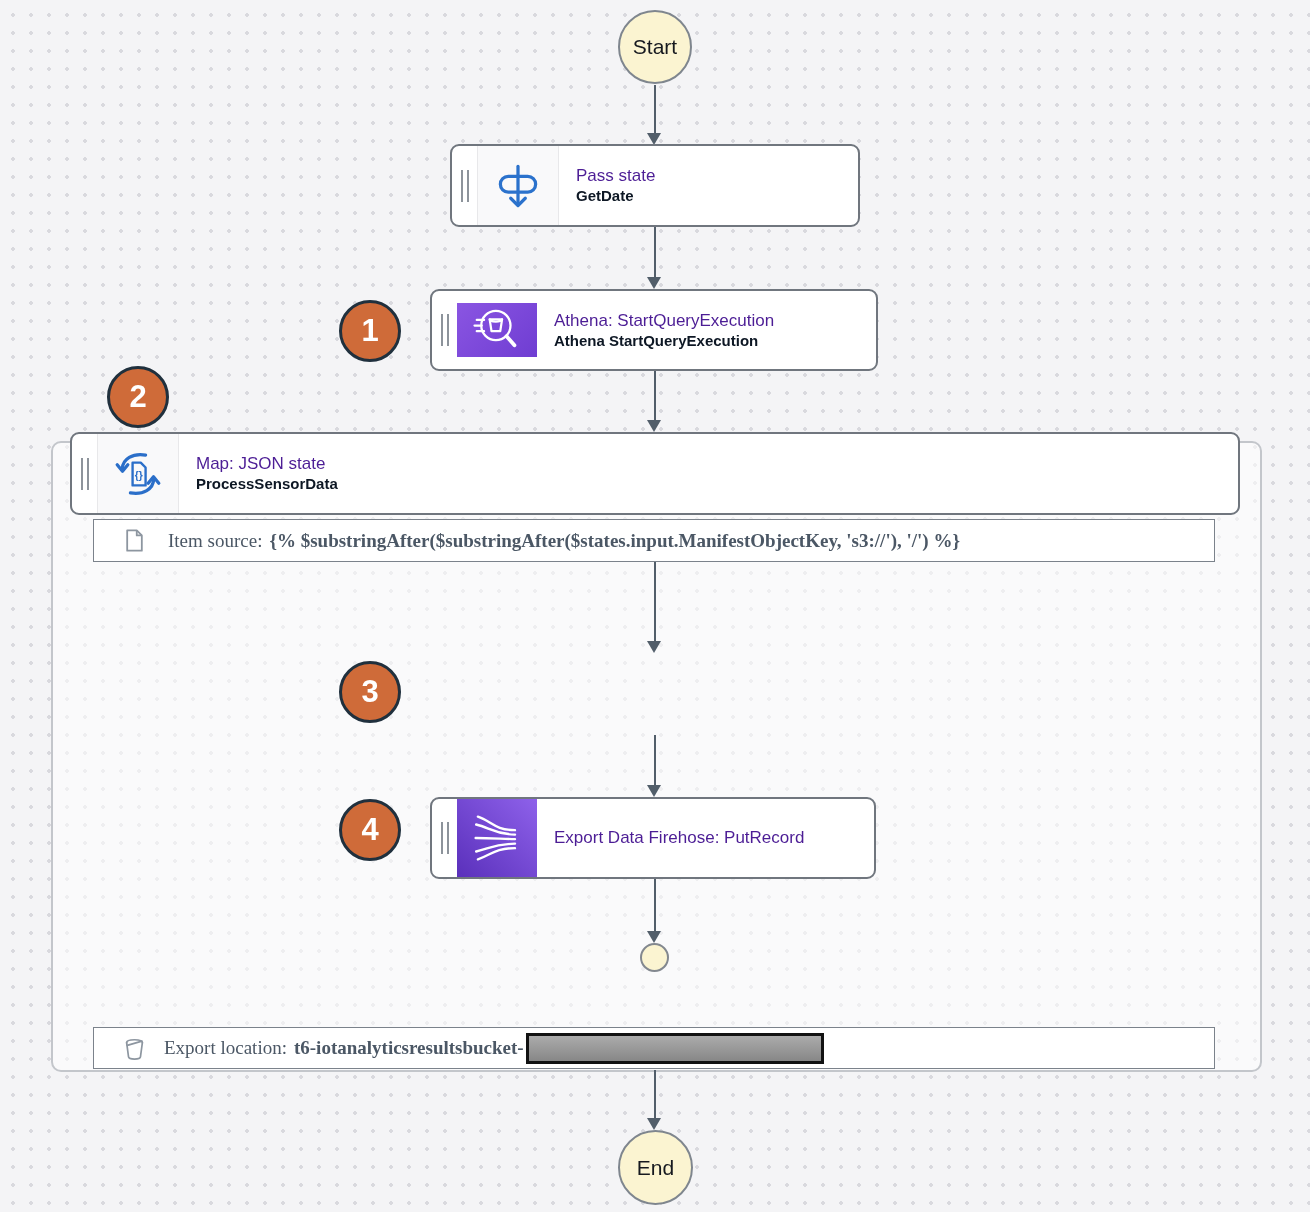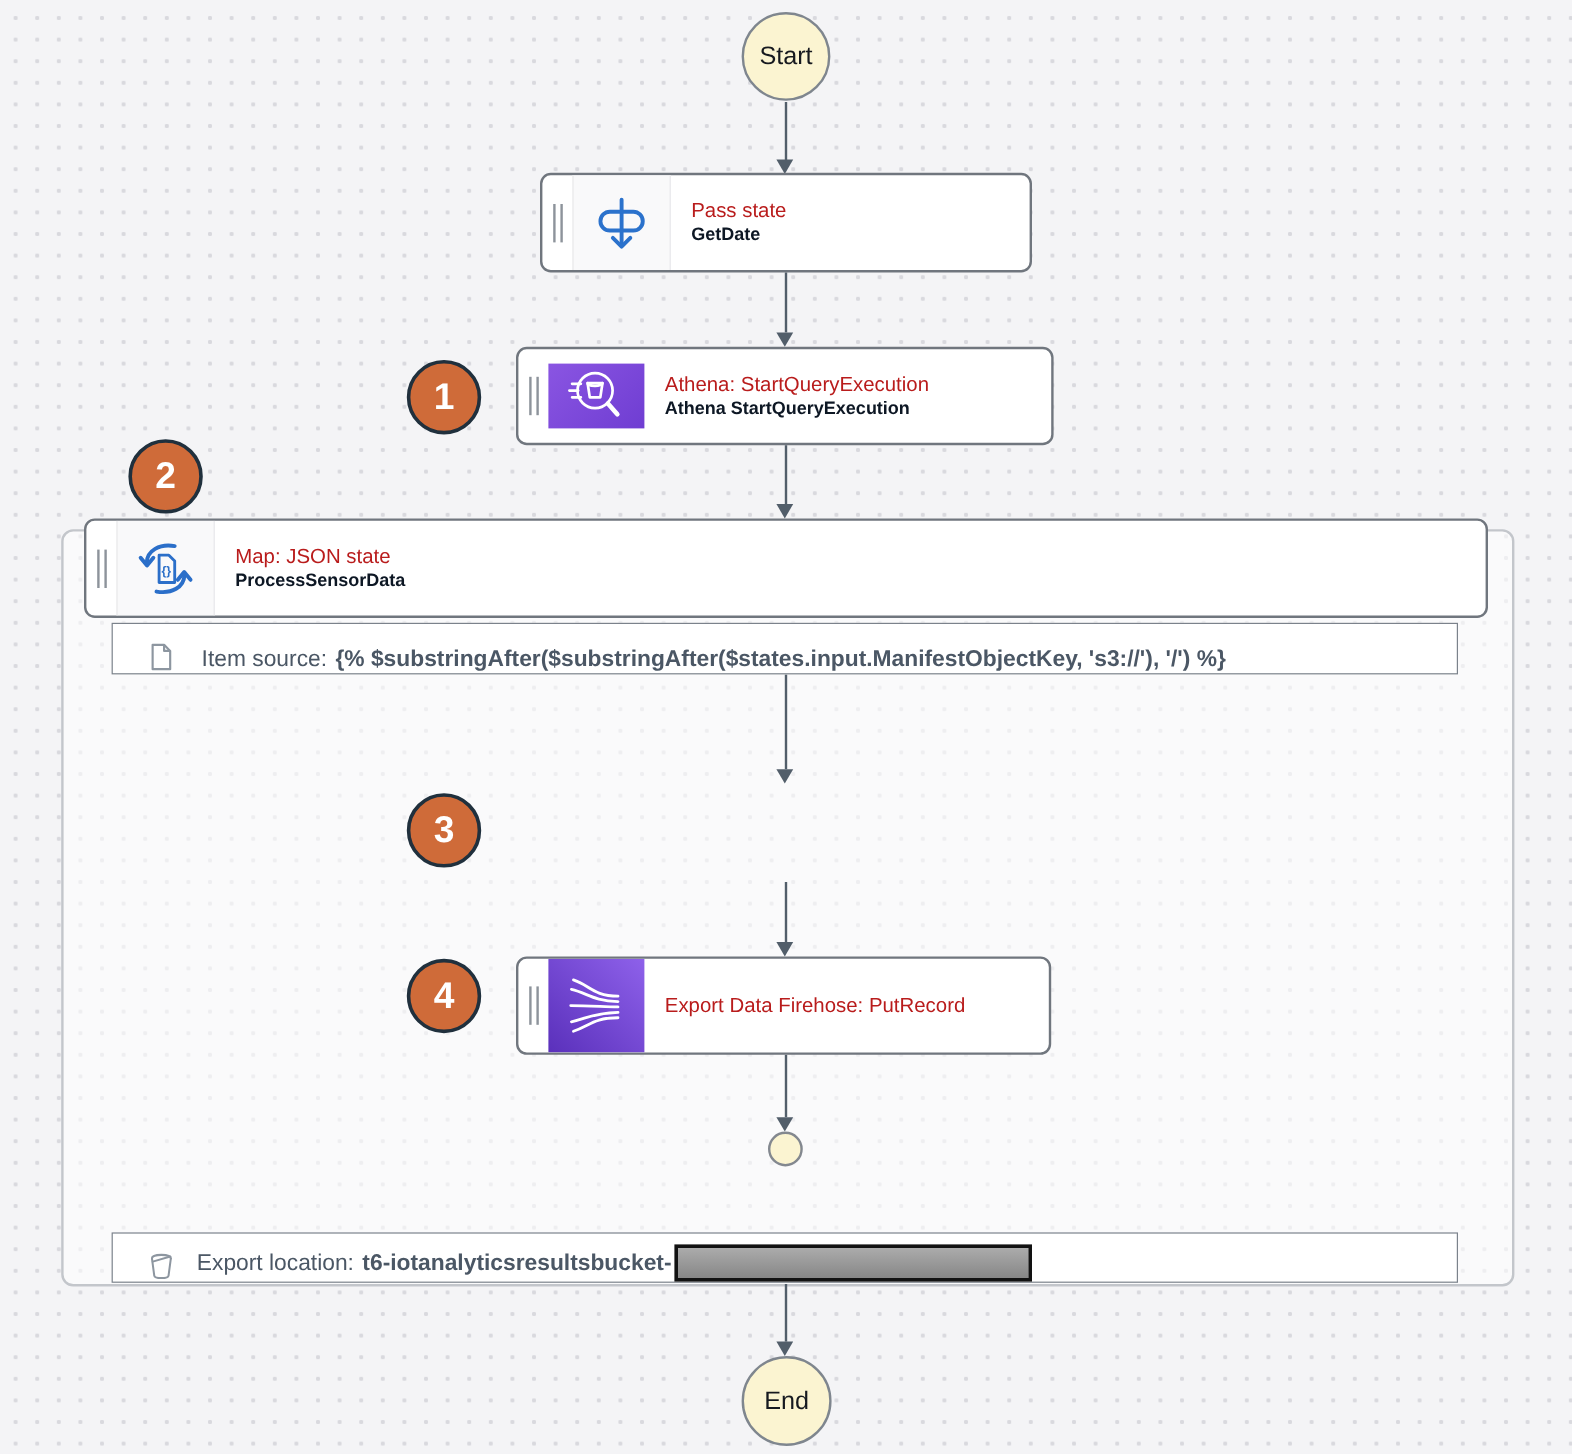--- a/index.html
+++ b/index.html
@@ -35,39 +35,39 @@
     box-sizing:border-box;overflow:hidden;
   }
   .handle{width:25px;display:flex;align-items:center;justify-content:center;}
   .handle .grip{width:8px;height:32px;border-left:2px solid #8d939b;border-right:2px solid #8d939b;box-sizing:border-box;}
   .icon-cell{width:80px;flex:0 0 80px;display:flex;align-items:center;justify-content:center;}
   .icon-cell.plain{background:#f9f9fa;border-left:1px solid #e8e8ea;border-right:1px solid #e8e8ea;}
   .icon-cell.athena{background:linear-gradient(135deg,#8a55e2 0%,#6f3dd2 100%);}
   .icon-cell.lambda{background:linear-gradient(45deg,#c8511b 0%,#f29326 100%);}
   .icon-cell.firehose{background:linear-gradient(45deg,#5a30bb 0%,#8e61ea 100%);}
   .text-cell{display:flex;flex-direction:column;justify-content:center;padding-left:17px;white-space:nowrap;}
-  .type-label{font-size:17px;color:#b91c1c;line-height:1.25;}
+  .type-label{font-size:17px;color:#4c1d95;line-height:1.25;}
   .state-name{font-size:15px;font-weight:bold;color:#0d1724;line-height:1.3;}
   
   .badge{
     position:absolute;width:56px;height:56px;border-radius:50%;
     background:#cf6b39;border:3px solid #20303d;box-sizing:content-box;
     color:#ffffff;font-size:31px;font-weight:bold;
     display:flex;align-items:center;justify-content:center;
   }
   
   .map-container{
     position:absolute;left:51px;top:441px;width:1211px;height:631px;
     border:2px solid #c3c6cb;border-radius:10px;background:rgba(255,255,255,0.55);
     box-sizing:border-box;
   }
   .info-bar{
     position:absolute;background:#ffffff;border:1.5px solid #7b828b;
-    display:flex;align-items:flex-end;gap:20px;padding:0 12px 0 27px;
-    font-size:19px;color:#4b5765;box-sizing:border-box;white-space:nowrap;
+    display:flex;align-items:center;gap:20px;padding:0 12px 0 27px;
+    font-size:19px;color:#4b5765;box-sizing:border-box;white-space:nowrap;font-family:Liberation Serif, serif;
   }
   .info-bar .bar-text{display:flex;align-items:center;}
   .info-bar .lbl{font-weight:400;margin-right:7px;}
   .info-bar .val{font-weight:700;}
   .redacted{
     display:inline-block;width:292px;height:25px;margin-left:2px;
     background:linear-gradient(#ababab,#878787);border:3px solid #121212;
     vertical-align:middle;
   }
   svg{display:block;}

